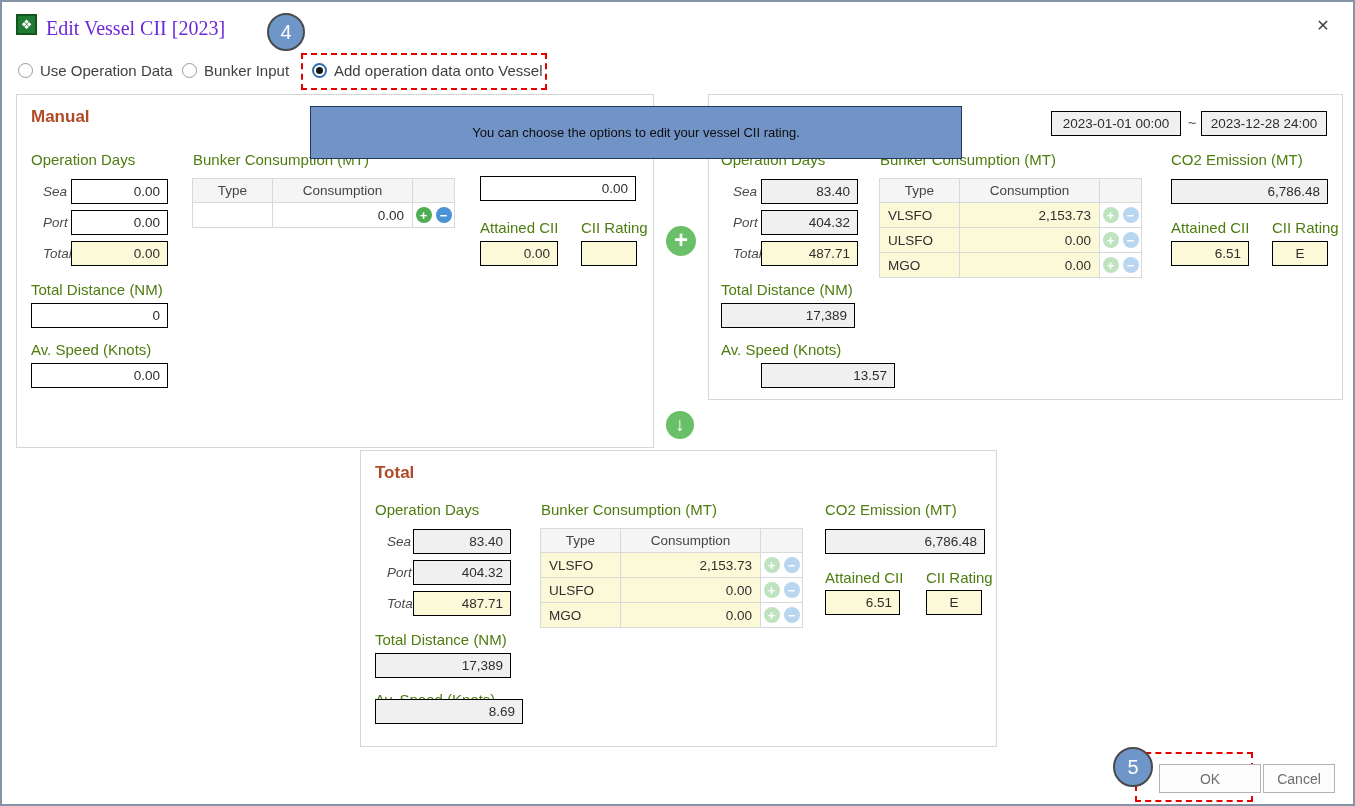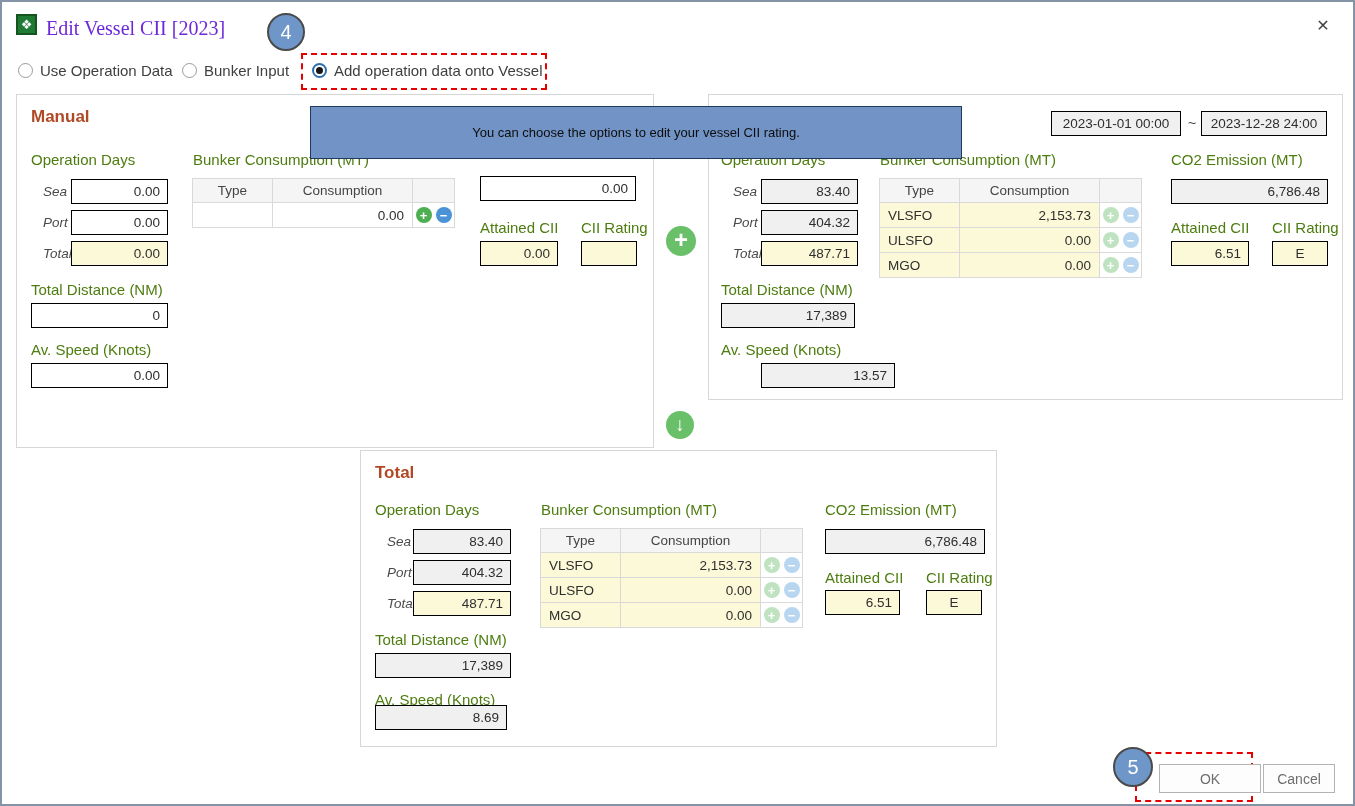--- a/index.html
+++ b/index.html
@@ -249,21 +249,21 @@
     <div class="lbl" style="left:464px; top:50px;">CO2 Emission (MT)</div>
     <div class="field ro" style="left:464px; top:78px; width:160px;">6,786.48</div>
     <div class="lbl" style="left:464px; top:118px;">Attained CII</div>
     <div class="lbl" style="left:565px; top:118px;">CII Rating</div>
     <div class="field yellow" style="left:464px; top:139px; width:75px;">6.51</div>
     <div class="field yellow center" style="left:565px; top:139px; width:56px;">E</div>
 
     <div class="lbl" style="left:14px; top:180px;">Total Distance (NM)</div>
     <div class="field ro" style="left:14px; top:202px; width:136px;">17,389</div>
     <div class="lbl" style="left:14px; top:240px;">Av. Speed (Knots)</div>
-    <div class="field ro" style="left:14px; top:254px; width:132px;">8.69</div>
+    <div class="field ro" style="left:14px; top:248px; width:148px;">8.69</div>
   </div>
 
 
   <div class="dashed-box" style="left:1133px; top:750px; width:118px; height:50px;"></div>
   <div class="badge" style="left:1111px; top:745px; width:40px; height:40px;">5</div>
 
   <div class="btn" style="left:1157px; top:762px; width:102px; height:29px;">OK</div>
   <div class="btn" style="left:1261px; top:762px; width:72px; height:29px;">Cancel</div>
 
 </div>

